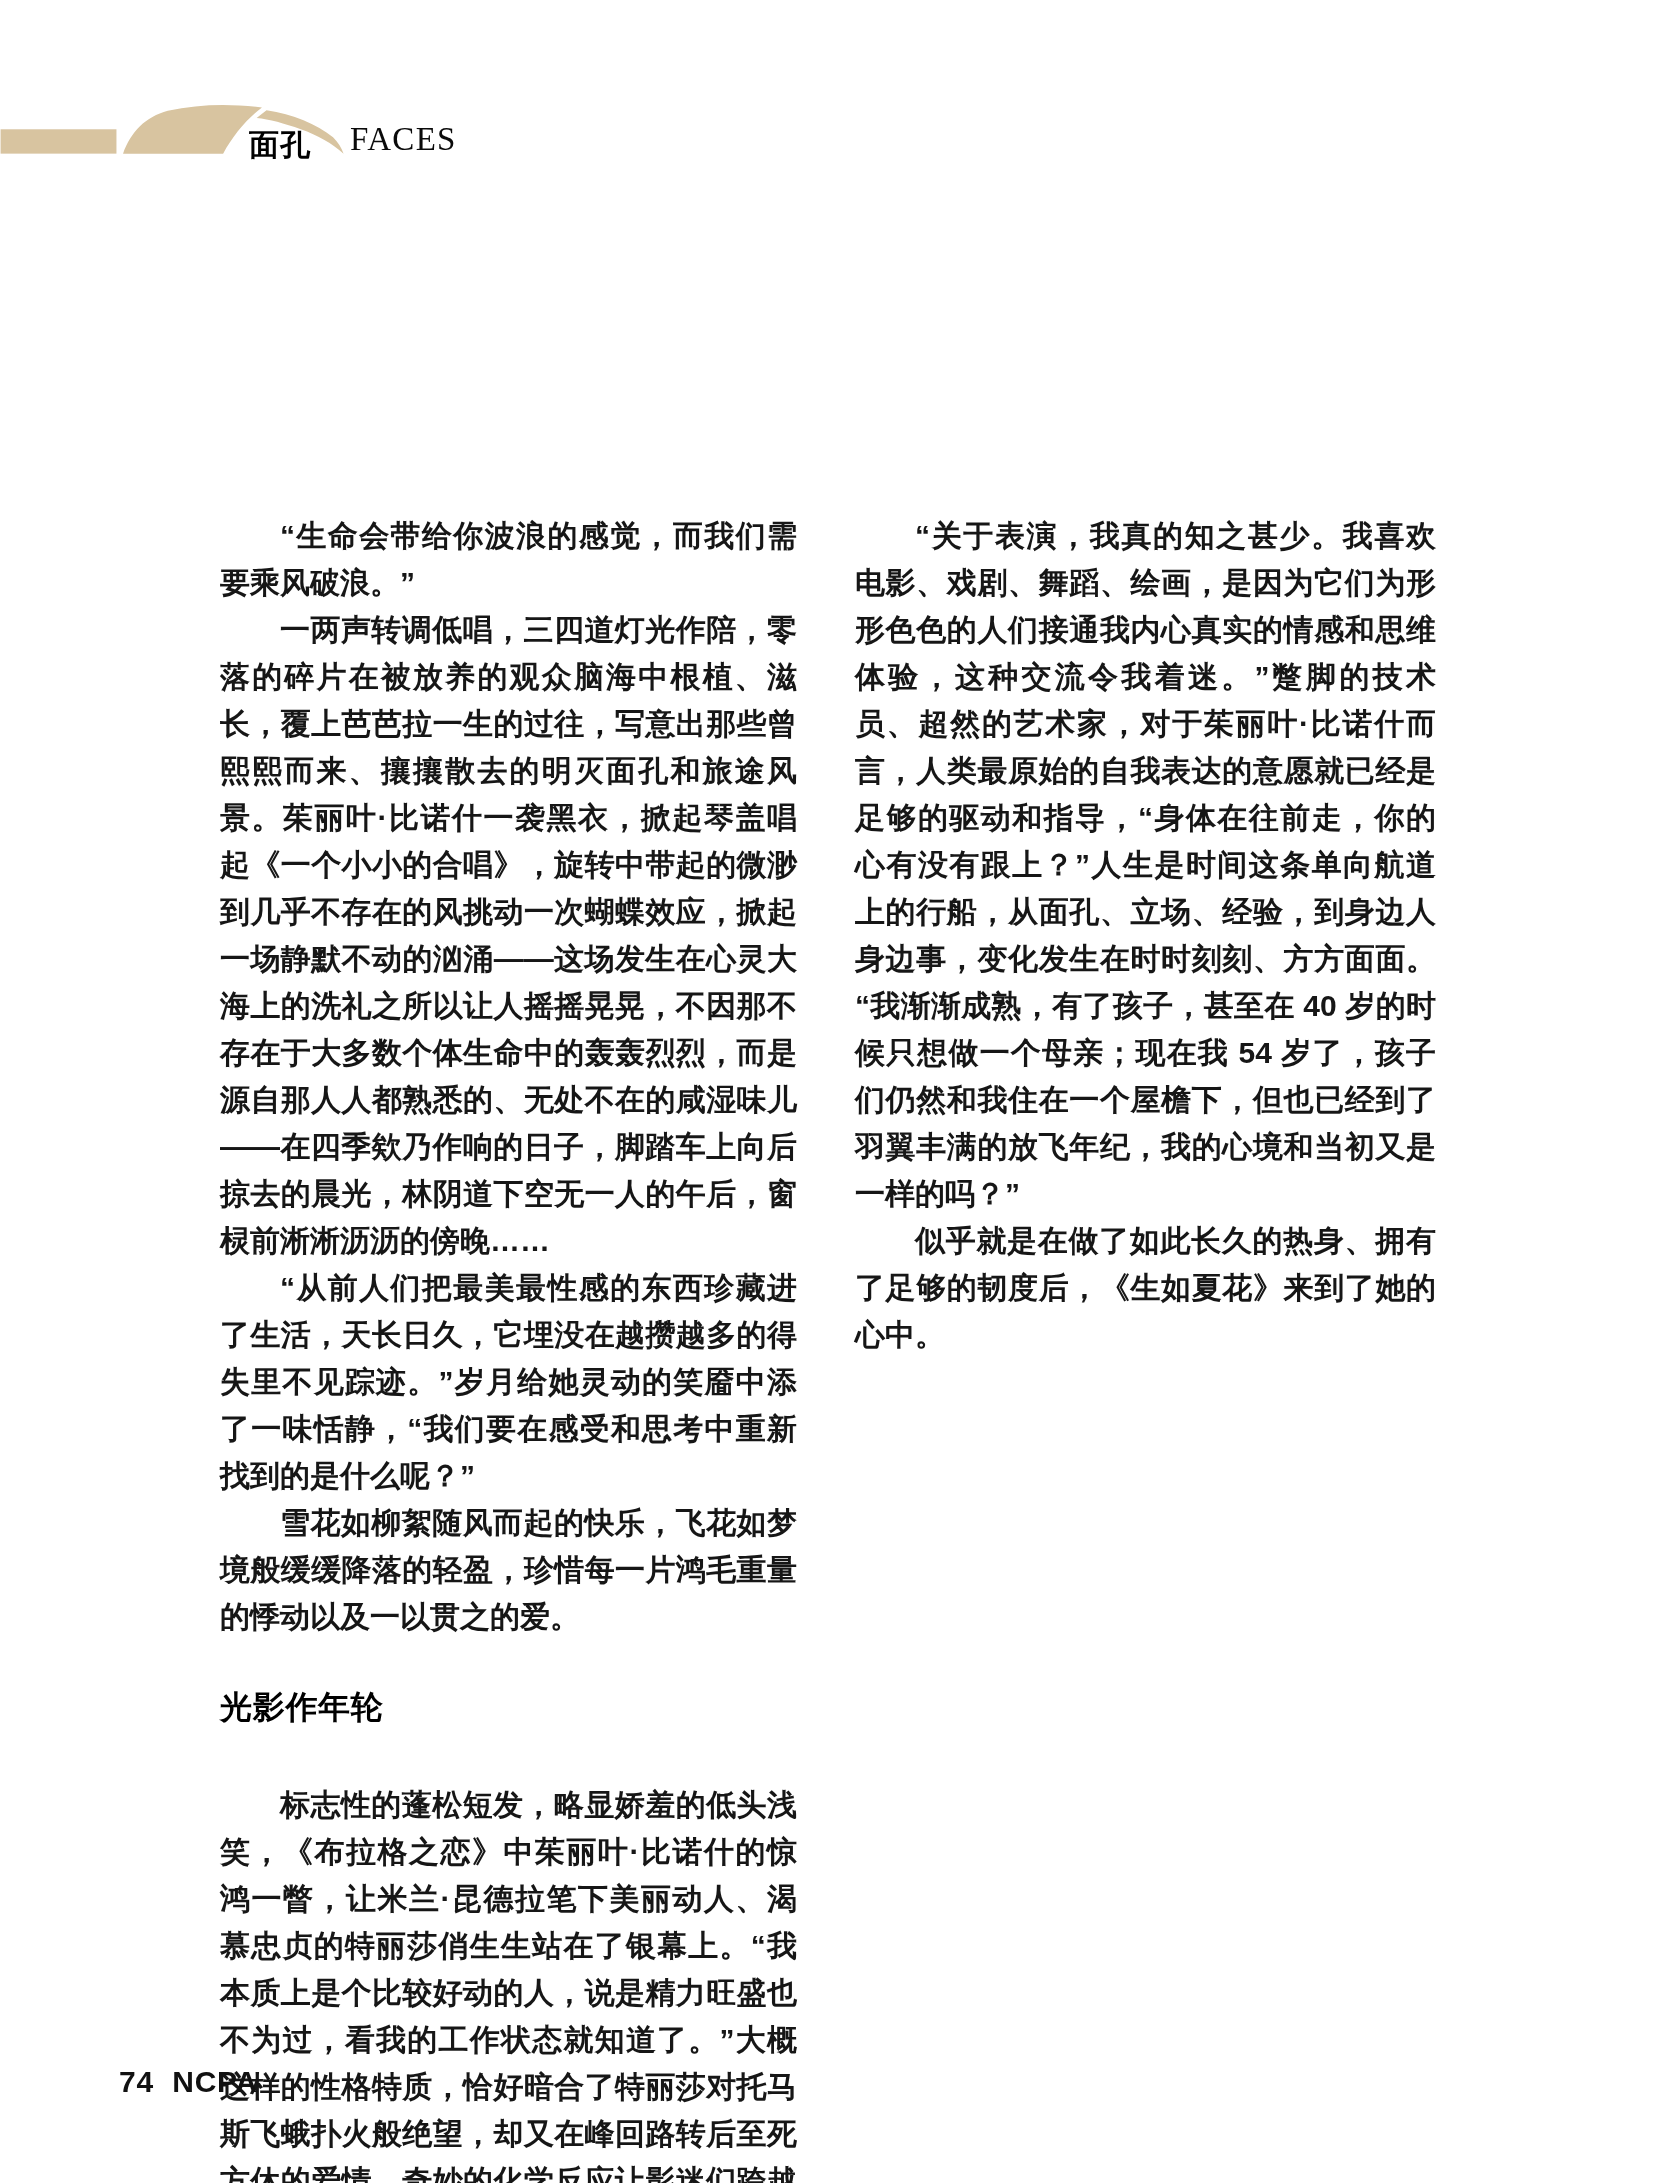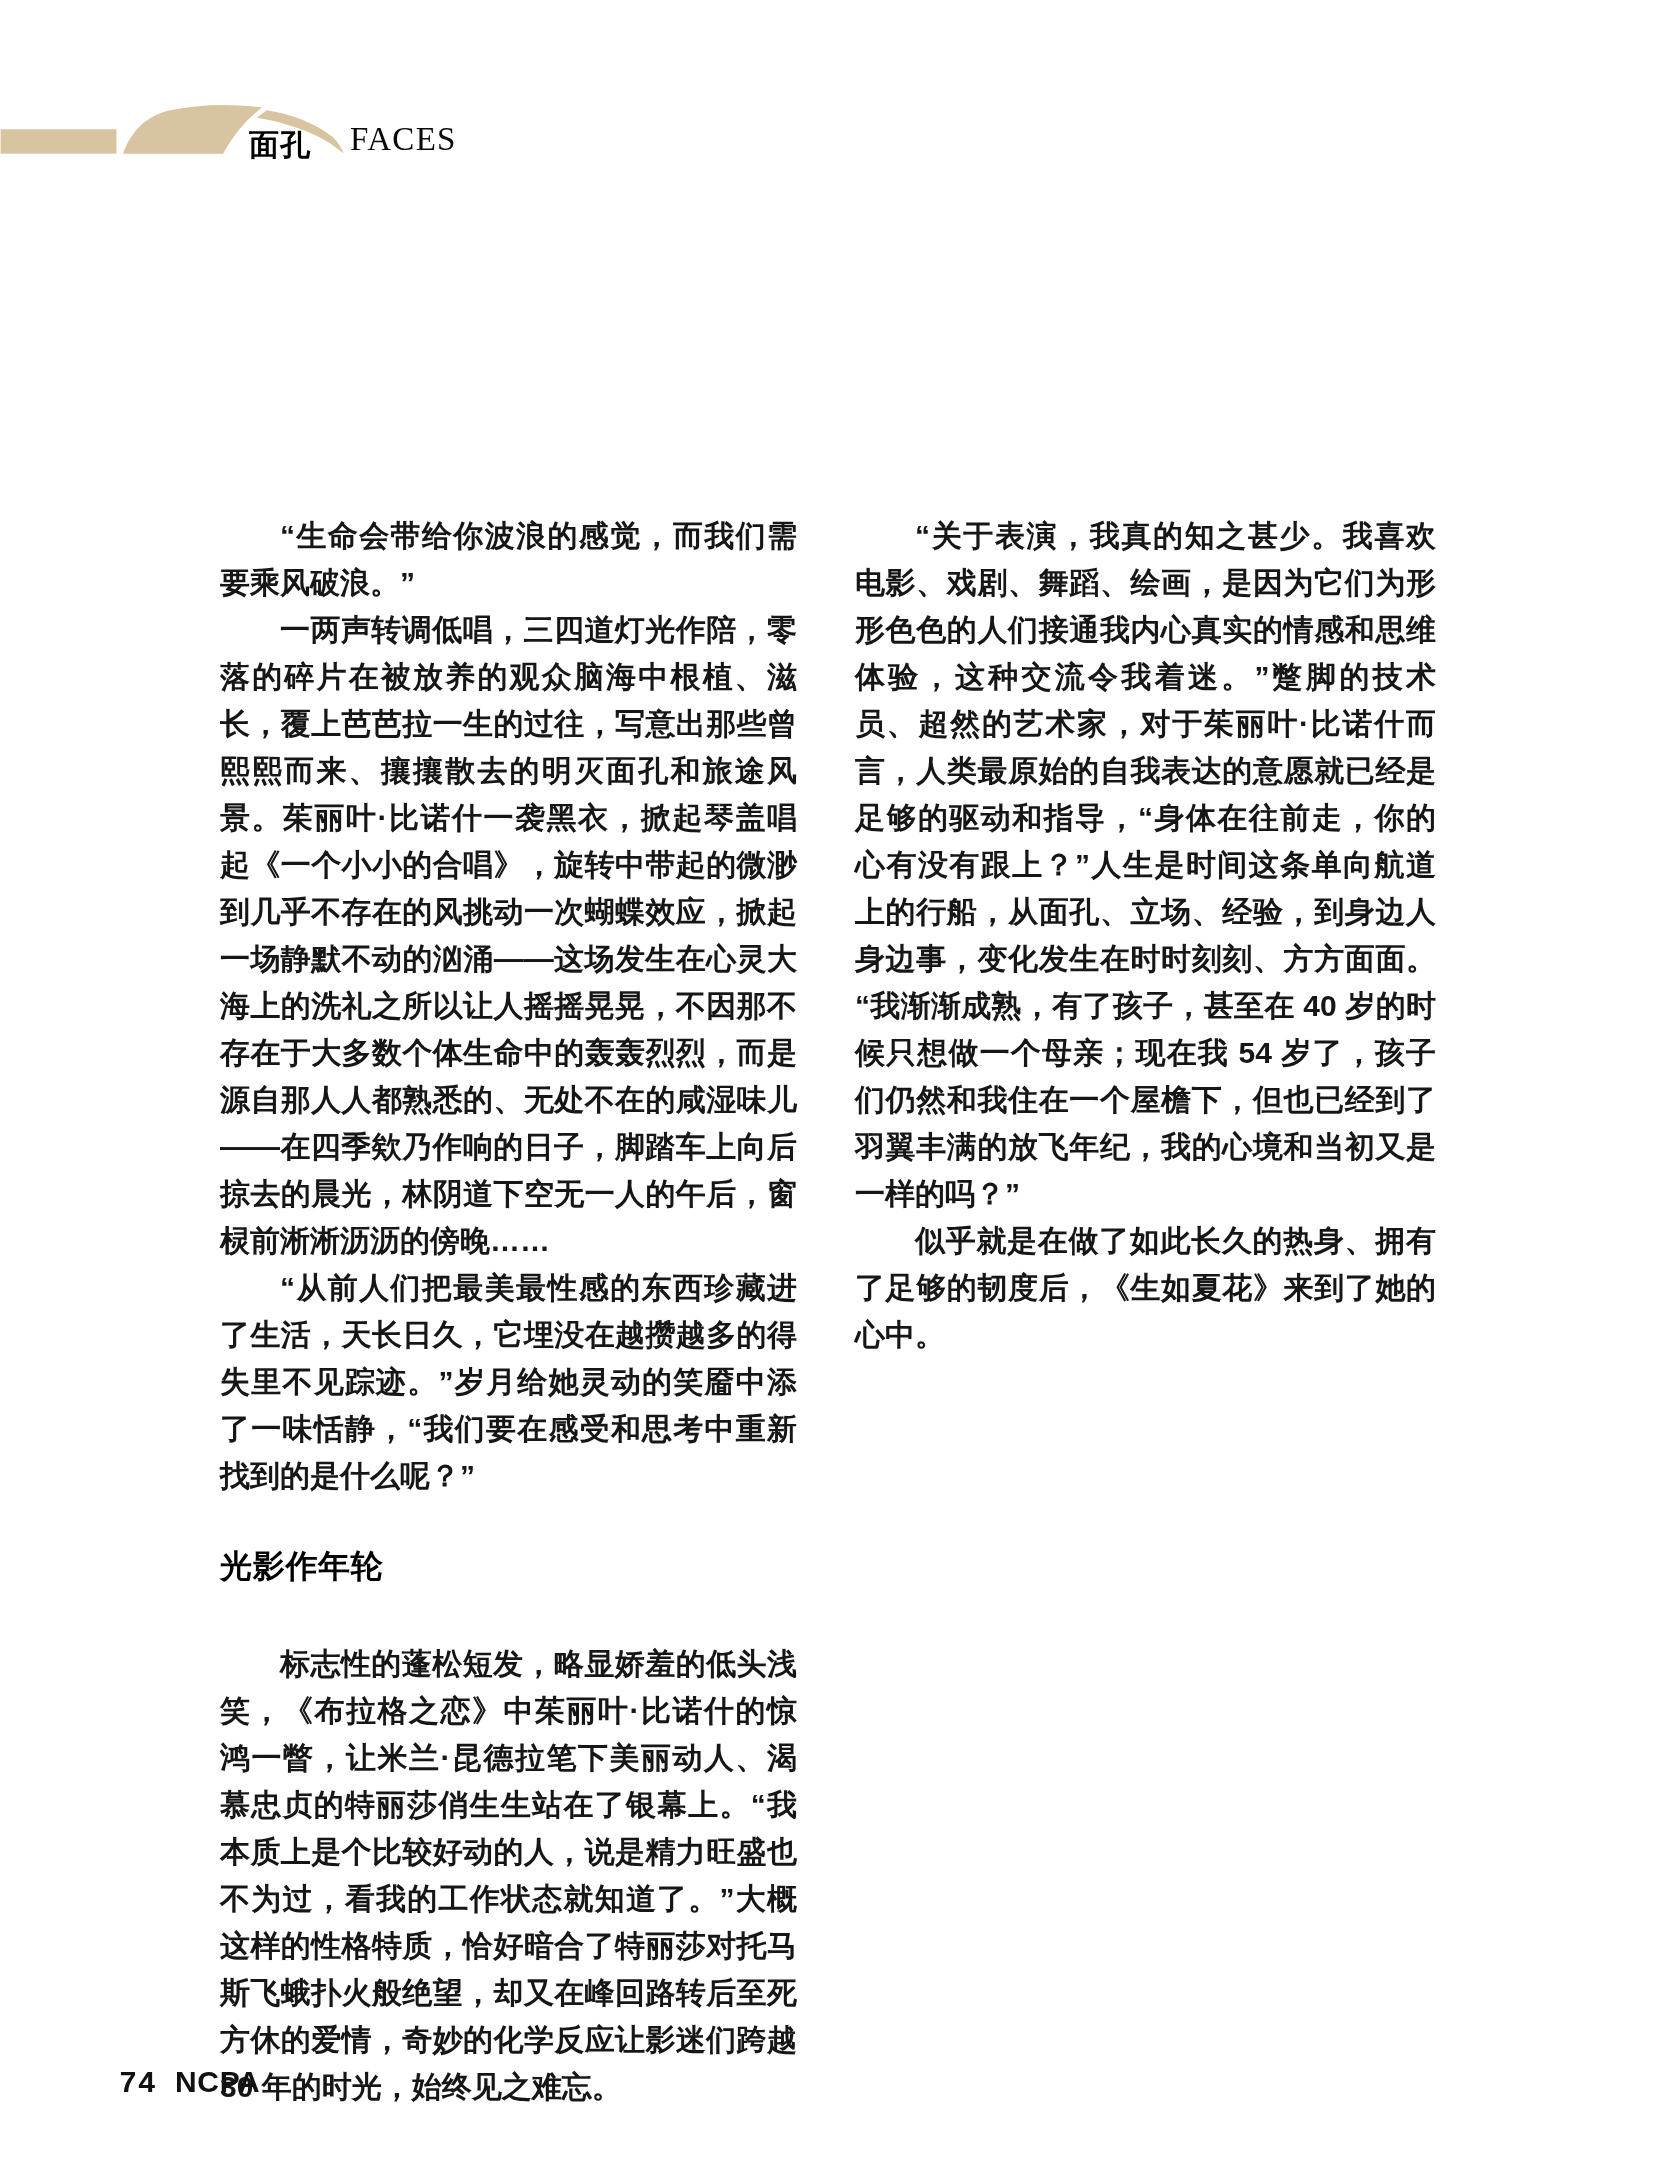--- a/index.html
+++ b/index.html
@@ -32,21 +32,21 @@
   .subheading{
     margin:46px 0 48px 0;
     font-size:32px;line-height:47px;font-weight:bold;color:#000;
     text-indent:0;letter-spacing:0.7px;font-family:Liberation Mono, monospace;
   }
   
   .footer{
     position:absolute;left:119px;top:2065px;
     font-size:30px;font-weight:bold;color:#111;letter-spacing:0.7px;
   }
-  .footer .page-number{display:inline-block;margin-right:18.5px;font-family:Liberation Mono, monospace;}
+  .footer .page-number{display:inline-block;margin-right:18.5px;}
 </style>
 </head>
 <body>
 
 <header>
   <svg class="header-graphic" viewBox="0 150 700 120" xmlns="http://www.w3.org/2000/svg" aria-hidden="true">
     <g fill="#d8c4a0">
 
       <rect x="0" y="196" width="176" height="37"></rect>
 
@@ -64,20 +64,21 @@
     </g>
   </svg>
   <div class="section-title-zh">面孔</div>
   <div class="section-title-en">FACES</div>
 </header>
 
 <section class="column column-left">
   <p>“生命会带给你波浪的感觉，而我们需要乘风破浪。”</p>
   <p>一两声转调低唱，三四道灯光作陪，零落的碎片在被放养的观众脑海中根植、滋长，覆上芭芭拉一生的过往，写意出那些曾熙熙而来、攘攘散去的明灭面孔和旅途风景。茱丽叶·比诺什一袭黑衣，掀起琴盖唱起《一个小小的合唱》，旋转中带起的微渺到几乎不存在的风挑动一次蝴蝶效应，掀起一场静默不动的汹涌——这场发生在心灵大海上的洗礼之所以让人摇摇晃晃，不因那不存在于大多数个体生命中的轰轰烈烈，而是源自那人人都熟悉的、无处不在的咸湿味儿——在四季欸乃作响的日子，脚踏车上向后掠去的晨光，林阴道下空无一人的午后，窗棂前淅淅沥沥的傍晚……</p>
   <p>“从前人们把最美最性感的东西珍藏进了生活，天长日久，它埋没在越攒越多的得失里不见踪迹。”岁月给她灵动的笑靥中添了一味恬静，“我们要在感受和思考中重新找到的是什么呢？”</p>
+  <p>雪花如柳絮随风而起的快乐，飞花如梦境般缓缓降落的轻盈，珍惜每一片鸿毛重量的悸动以及一以贯之的爱。</p>
   <h2 class="subheading">光影作年轮</h2>
   <p>标志性的蓬松短发，略显娇羞的低头浅笑，《布拉格之恋》中茱丽叶·比诺什的惊鸿一瞥，让米兰·昆德拉笔下美丽动人、渴慕忠贞的特丽莎俏生生站在了银幕上。“我本质上是个比较好动的人，说是精力旺盛也不为过，看我的工作状态就知道了。”大概这样的性格特质，恰好暗合了特丽莎对托马斯飞蛾扑火般绝望，却又在峰回路转后至死方休的爱情，奇妙的化学反应让影迷们跨越 30 年的时光，始终见之难忘。</p>
 </section>
 
 <section class="column column-right">
   <p>“关于表演，我真的知之甚少。我喜欢电影、戏剧、舞蹈、绘画，是因为它们为形形色色的人们接通我内心真实的情感和思维体验，这种交流令我着迷。”蹩脚的技术员、超然的艺术家，对于茱丽叶·比诺什而言，人类最原始的自我表达的意愿就已经是足够的驱动和指导，“身体在往前走，你的心有没有跟上？”人生是时间这条单向航道上的行船，从面孔、立场、经验，到身边人身边事，变化发生在时时刻刻、方方面面。“我渐渐成熟，有了孩子，甚至在 40 岁的时候只想做一个母亲；现在我 54 岁了，孩子们仍然和我住在一个屋檐下，但也已经到了羽翼丰满的放飞年纪，我的心境和当初又是一样的吗？”</p>
   <p>似乎就是在做了如此长久的热身、拥有了足够的韧度后，《生如夏花》来到了她的心中。</p>
 </section>
 
 <footer class="footer">

